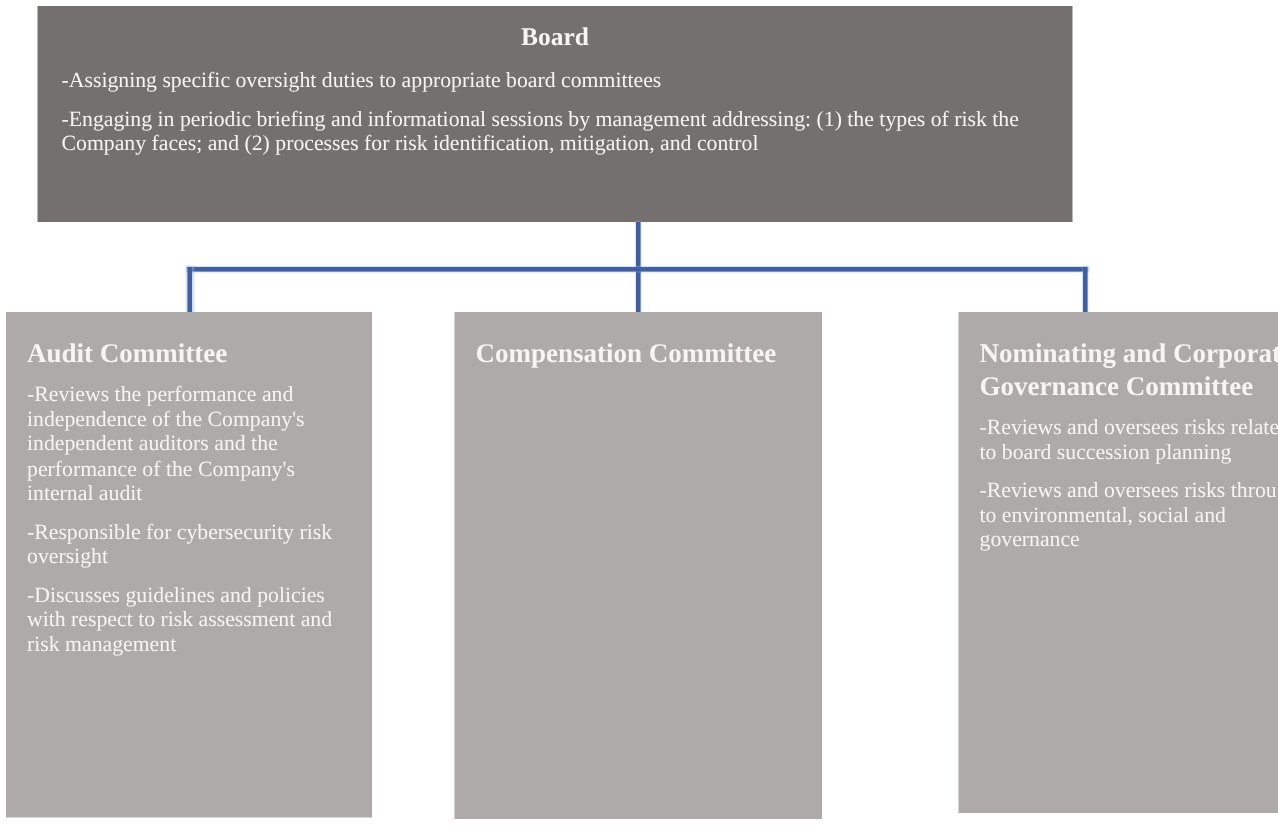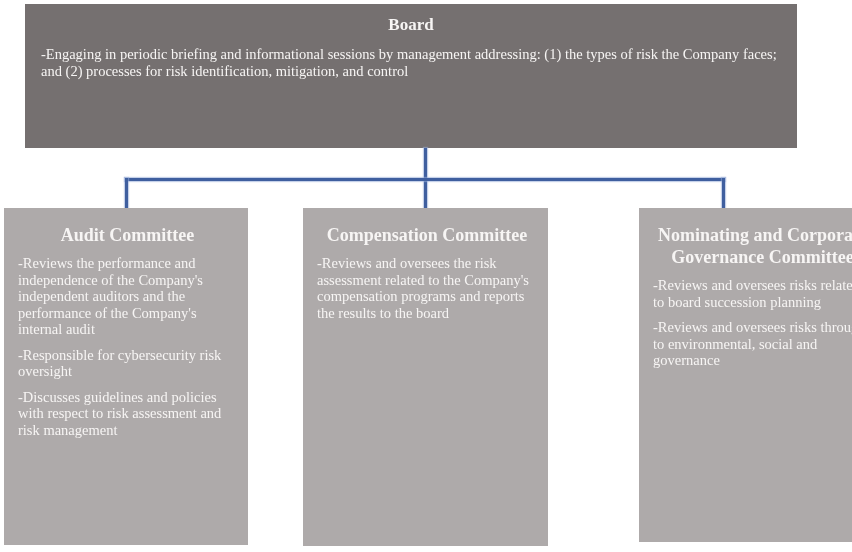--- a/index.html
+++ b/index.html
@@ -14,21 +14,21 @@
     background: #ffffff;
     font-family: "Liberation Serif", "DejaVu Serif", serif;
     overflow: hidden;
   }
 
   
   .board-box {
     position: absolute;
     left: 25px;
     top: 4px;
-    width: 772px;
+    width: 690px;
     height: 144px;
     background: #757070;
     color: #f7f5f4;
     box-sizing: border-box;
     padding: 6px 16px 0 16px;
   }
   .board-box .box-title {
     text-align: center;
     font-weight: bold;
     font-size: 17px;
@@ -76,21 +76,21 @@
   .committee {
     position: absolute;
     top: 208px;
     width: 244px;
     background: #aeaaaa;
     color: #f7f5f4;
     box-sizing: border-box;
     padding: 16px 11px 0 14px;
   }
   .committee .box-title {
-    text-align: center;
+    text-align: left;
     font-weight: bold;
     font-size: 18px;
     line-height: 22px;
     margin: 0 0 9px 0;
   }
   .committee p {
     margin: 0 0 9px 0;
     font-size: 14.5px;
     line-height: 16.5px;
   }
@@ -98,38 +98,38 @@
   .committee-compensation { left: 303px; width: 245px; height: 338px; }
   .committee-nominating   { left: 620px; height: 334px; margin-left: 19px; }
 </style>
 </head>
 <body>
 
 <div class="canvas">
 
   <div class="board-box">
     <div class="box-title">Board</div>
+    <p>-Assigning specific oversight duties to appropriate board committees</p>
     <p>-Engaging in periodic briefing and informational sessions by management addressing: (1) the types of risk the Company faces; and (2) processes for risk identification, mitigation, and control</p>
   </div>
 
   <div class="connector conn-mid-vertical"></div>
   <div class="connector conn-horizontal"></div>
   <div class="connector conn-left-drop"></div>
   <div class="connector conn-right-drop"></div>
 
   <div class="committee committee-audit">
     <div class="box-title">Audit Committee</div>
     <p>-Reviews the performance and independence of the Company's independent auditors and the performance of the Company's internal audit</p>
     <p>-Responsible for cybersecurity risk oversight</p>
     <p>-Discusses guidelines and policies with respect to risk assessment and risk management</p>
   </div>
 
   <div class="committee committee-compensation">
     <div class="box-title">Compensation Committee</div>
-    <p>-Reviews and oversees the risk assessment related to the Company's compensation programs and reports the results to the board</p>
   </div>
 
   <div class="committee committee-nominating">
     <div class="box-title">Nominating and Corporate Governance Committee</div>
     <p>-Reviews and oversees risks related to board succession planning</p>
     <p>-Reviews and oversees risks through to environmental, social and governance</p>
   </div>
 
 </div>
 

